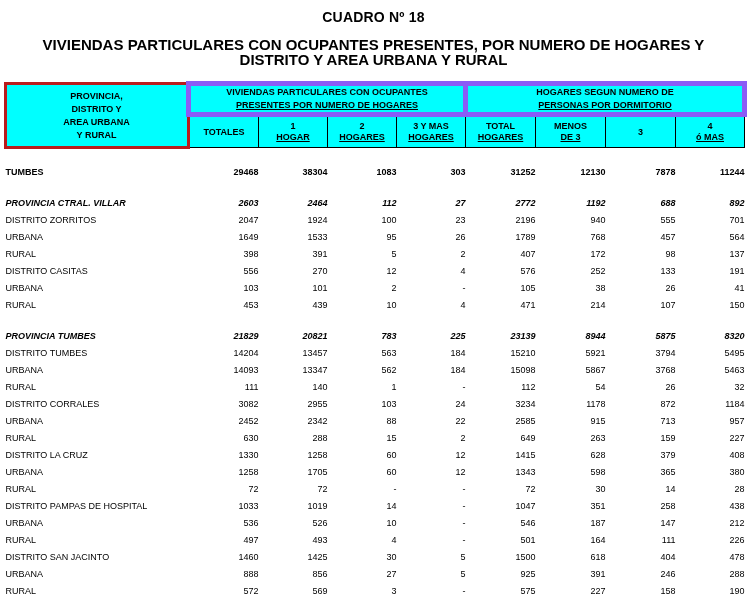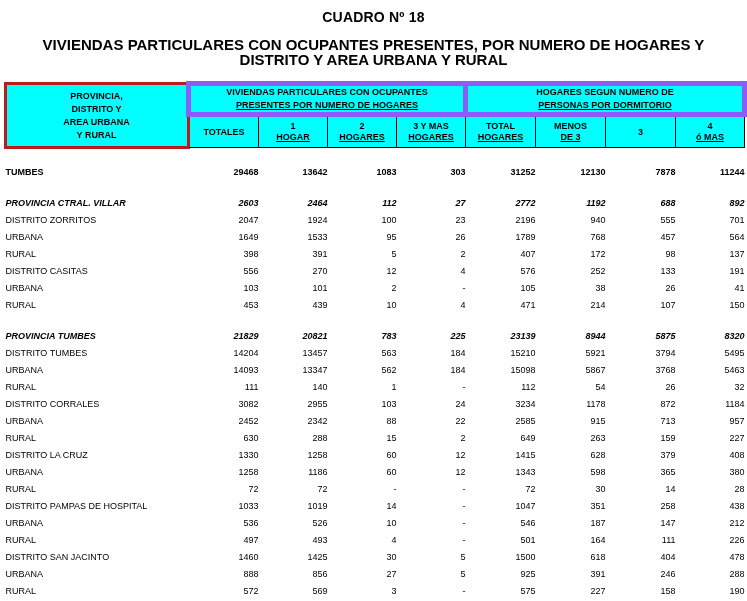--- a/index.html
+++ b/index.html
@@ -174,21 +174,21 @@
         </td>
       </tr>
     </thead>
     <tbody id="table-body">
         <tr class="gap">
           <td colspan="9"></td>
         </tr>
         <tr class="data row-total">
           <td class="lbl">TUMBES</td>
           <td class="num">29468</td>
-          <td class="num">13642</td>
+          <td class="num">38304</td>
           <td class="num">1083</td>
           <td class="num">303</td>
           <td class="num">31252</td>
           <td class="num">12130</td>
           <td class="num">7878</td>
           <td class="num">11244</td>
         </tr>
         <tr class="gap">
           <td colspan="9"></td>
         </tr>
@@ -356,21 +356,21 @@
           <td class="num">60</td>
           <td class="num">12</td>
           <td class="num">1415</td>
           <td class="num">628</td>
           <td class="num">379</td>
           <td class="num">408</td>
         </tr>
         <tr class="data">
           <td class="lbl lvl-area">URBANA</td>
           <td class="num">1258</td>
-          <td class="num">1186</td>
+          <td class="num">1705</td>
           <td class="num">60</td>
           <td class="num">12</td>
           <td class="num">1343</td>
           <td class="num">598</td>
           <td class="num">365</td>
           <td class="num">380</td>
         </tr>
         <tr class="data">
           <td class="lbl lvl-area">RURAL</td>
           <td class="num">72</td>

